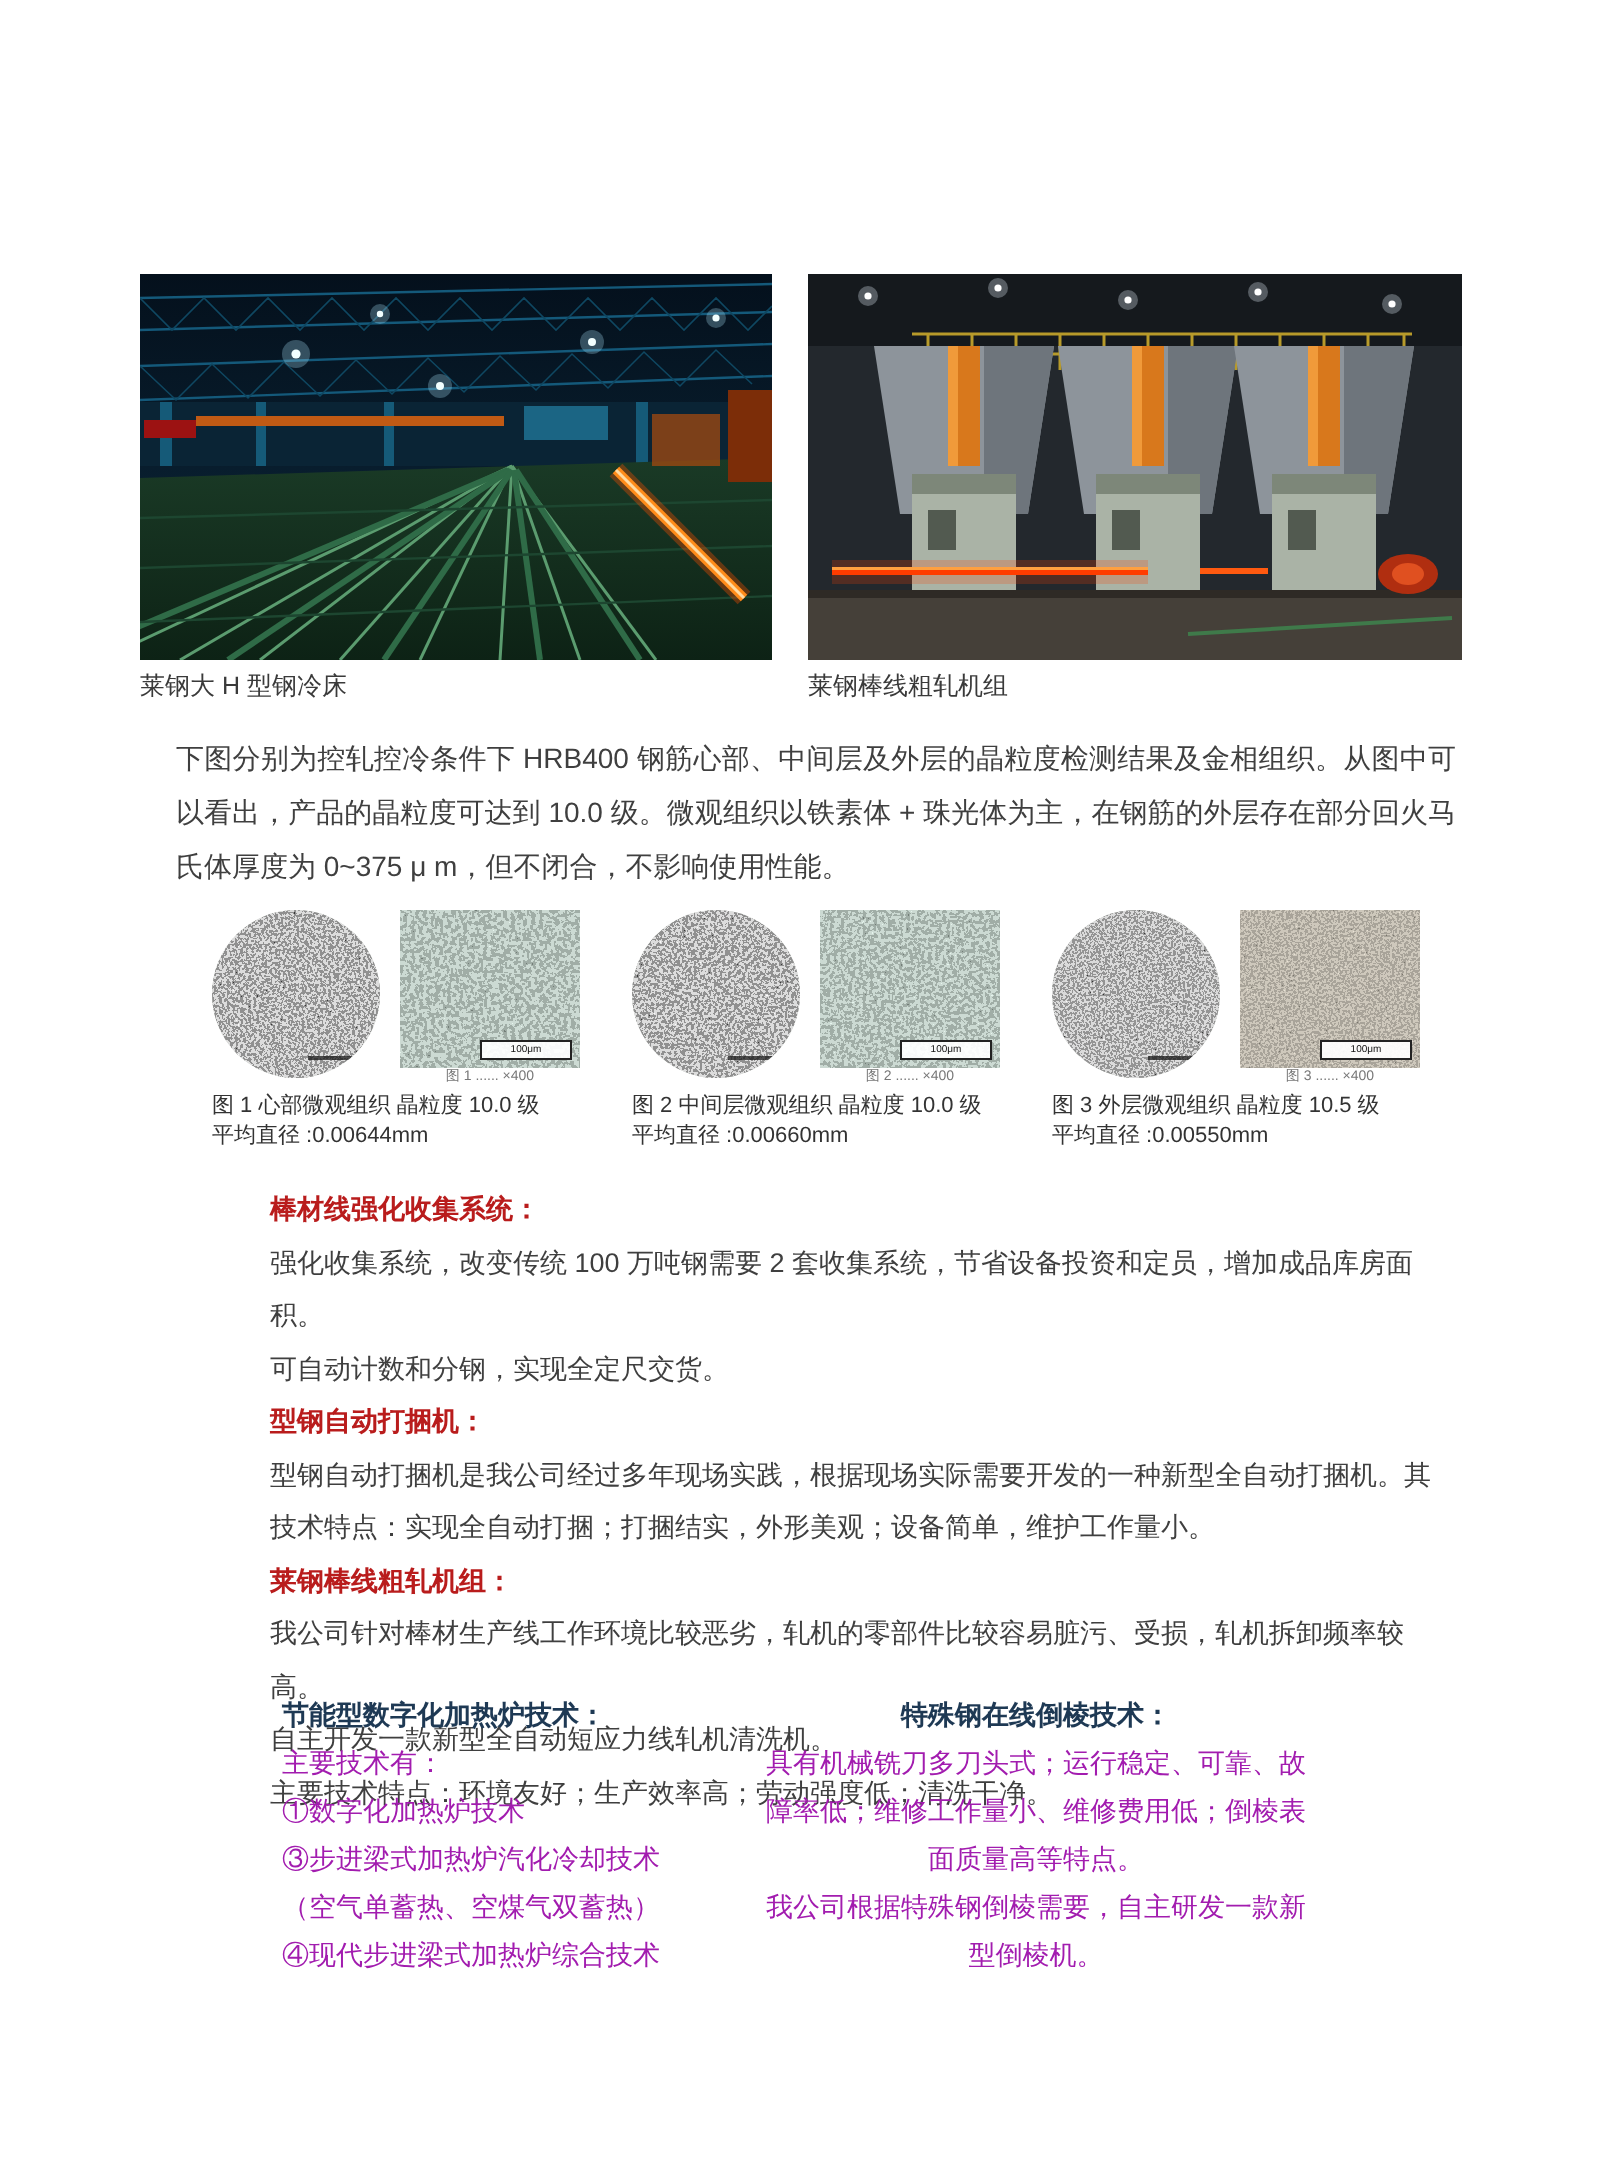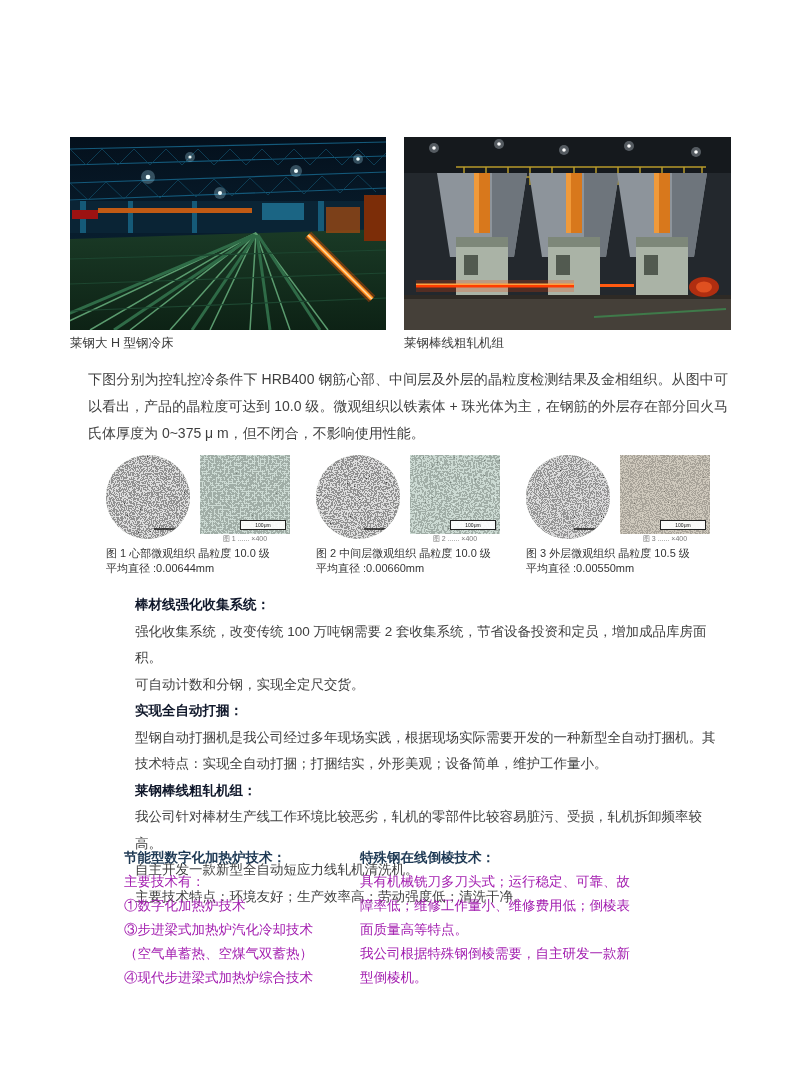--- a/index.html
+++ b/index.html
@@ -32,27 +32,27 @@
   .scalebar {
     position:absolute; right:4px; bottom:4px; width:46px; height:10px;
     background:rgba(255,255,255,.93); border:1px solid #222; box-sizing:border-box;
     font-size:5px; line-height:8px; text-align:center; color:#111;
   }
   .plate-label { font-size:7px; line-height:7px; color:#777; text-align:center; margin-top:1px; white-space:nowrap; }
   .micro-cap { margin-top:5px; font-size:11px; line-height:14.5px; color:#333333; }
 
   
   .sections { position:absolute; left:135px; top:592px; width:584px; }
-  .sec-h { margin:0; font-size:13.5px; line-height:26.5px; font-weight:bold; color:#0f172a; }
+  .sec-h { margin:0; font-size:13.5px; line-height:26.5px; font-weight:bold; color:#b91c1c; }
   .sec-p { margin:0; font-size:13.5px; line-height:26.5px; color:#3f3f3f; }
 
   
-  .two-col { position:absolute; left:124px; top:846px; display:flex; }
+  .two-col { position:absolute; left:141px; top:846px; display:flex; }
   .col-left { width:236px; }
-  .col-right { width:282px; }
+  .col-right { width:282px;text-align:center; }
   .col-h { margin:0; font-size:13.5px; line-height:24px; font-weight:bold; color:#1e3954; }
   .col-p { margin:0; font-size:13.5px; line-height:24px; color:#a21caf; }
 </style>
 </head>
 <body>
 
 <svg width="0" height="0" style="position:absolute" aria-hidden="true">
   <defs>
     <filter id="f-c1" x="0%" y="0%" width="100%" height="100%">
       <feTurbulence type="fractalNoise" baseFrequency="0.75" numOctaves="2" seed="8"></feTurbulence>
@@ -350,21 +350,21 @@
         <div>平均直径 :0.00550mm</div>
       </div>
     </div>
   </div>
 
   <div class="sections">
     <h3 class="sec-h">棒材线强化收集系统：</h3>
     <p class="sec-p">强化收集系统，改变传统 100 万吨钢需要 2 套收集系统，节省设备投资和定员，增加成品库房面积。</p>
     <p class="sec-p">可自动计数和分钢，实现全定尺交货。</p>
 
-    <h3 class="sec-h">实现全自动打捆：</h3>
+    <h3 class="sec-h">型钢自动打捆机：</h3>
     <p class="sec-p">型钢自动打捆机是我公司经过多年现场实践，根据现场实际需要开发的一种新型全自动打捆机。其技术特点：实现全自动打捆；打捆结实，外形美观；设备简单，维护工作量小。</p>
 
     <h3 class="sec-h">莱钢棒线粗轧机组：</h3>
     <p class="sec-p">我公司针对棒材生产线工作环境比较恶劣，轧机的零部件比较容易脏污、受损，轧机拆卸频率较高。</p>
     <p class="sec-p">自主开发一款新型全自动短应力线轧机清洗机。</p>
     <p class="sec-p">主要技术特点：环境友好；生产效率高；劳动强度低；清洗干净。</p>
   </div>
 
   <div class="two-col">
     <div class="col-left">

